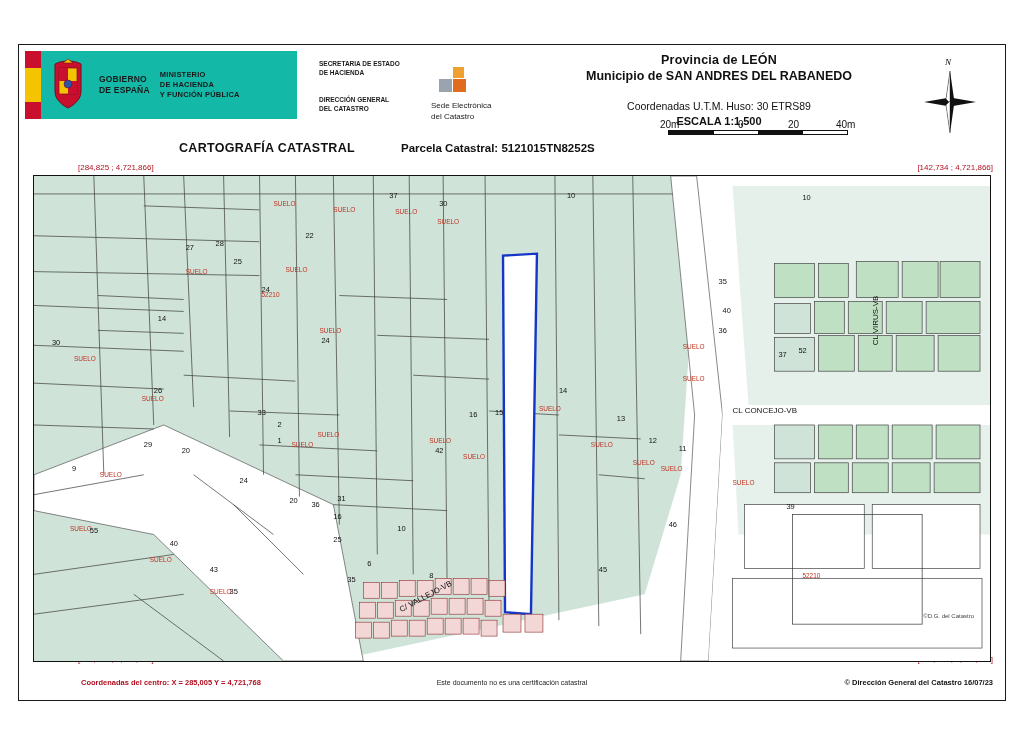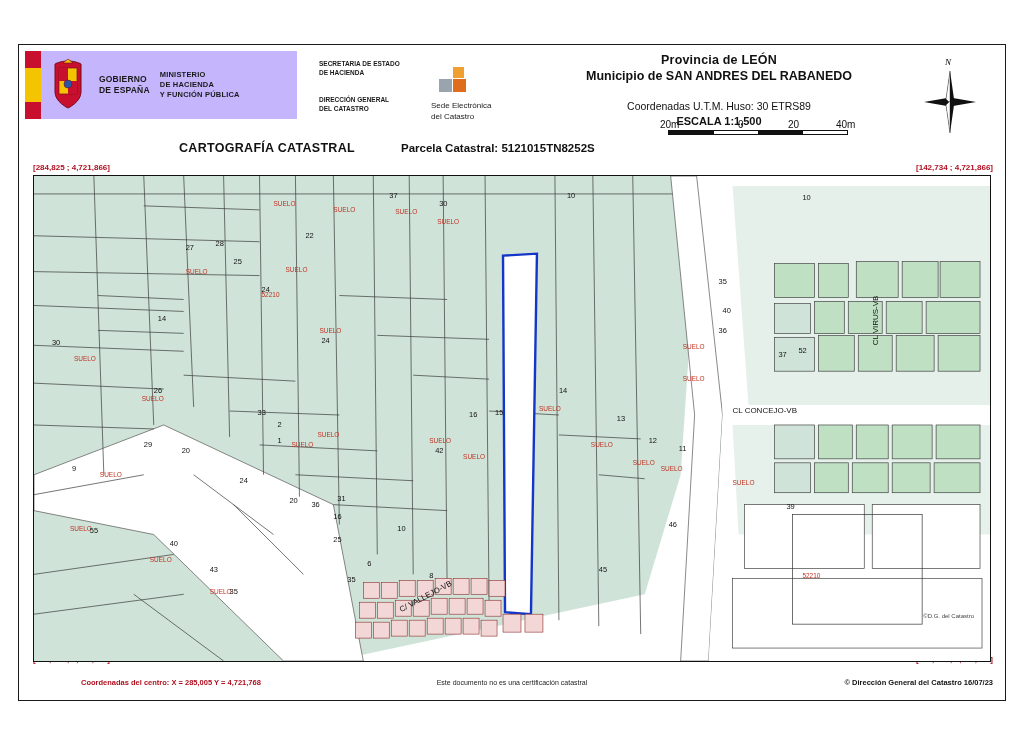--- a/index.html
+++ b/index.html
@@ -38,21 +38,21 @@
     width: 986px;
     height: 96px;
     box-sizing: border-box;
   }
   .gob-block {
     position: absolute;
     left: 6px;
     top: 6px;
     width: 272px;
     height: 68px;
-    background: #c4b5fd;
+    background: #14b8a6;
     display: flex;
     align-items: stretch;
   }
   .gob-flagbar {
     width: 16px;
     background: linear-gradient(to bottom,
         #c8102e 0%, #c8102e 25%,
         #f4c400 25%, #f4c400 75%,
         #c8102e 75%, #c8102e 100%);
   }
@@ -209,23 +209,24 @@
     top: 1px;
     font-size: 11.5px;
     font-weight: bold;
     color: #111;
   }
 
   
   .coord {
     position: absolute;
     font-size: 8px;
-    font-weight: bold;
+    font-weight: normal;
     color: #b01020;
     white-space: nowrap;
+    margin-left: 45px;
   }
   .coord.tl { left: 14px;  top: 118px; }
   .coord.tr { right: 12px; top: 118px; }
   .coord.bl { left: 14px;  bottom: 36px; }
   .coord.br { right: 12px; bottom: 36px; }
 
   
   .map-wrap {
     position: absolute;
     left: 14px;

